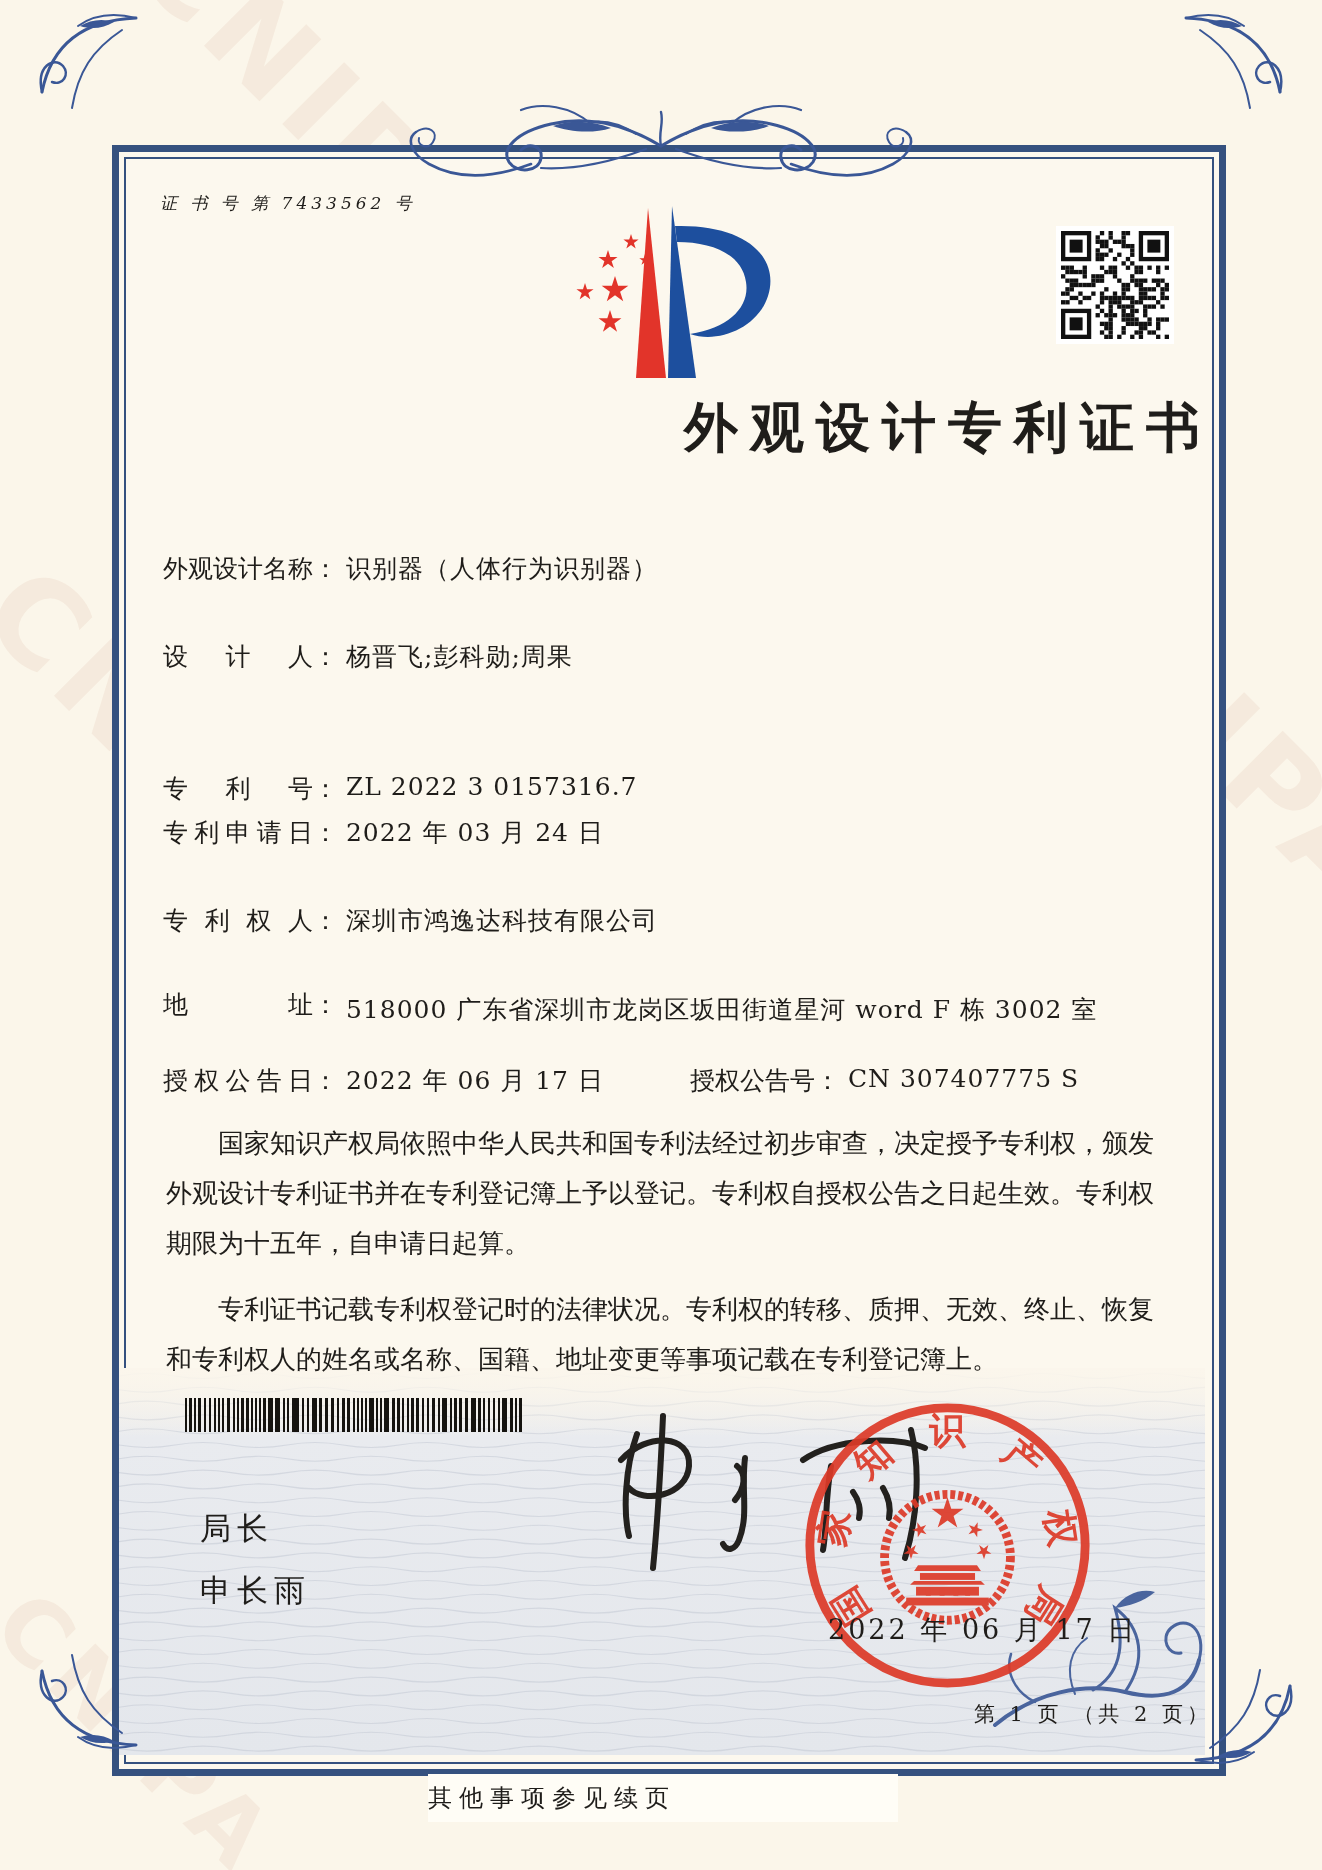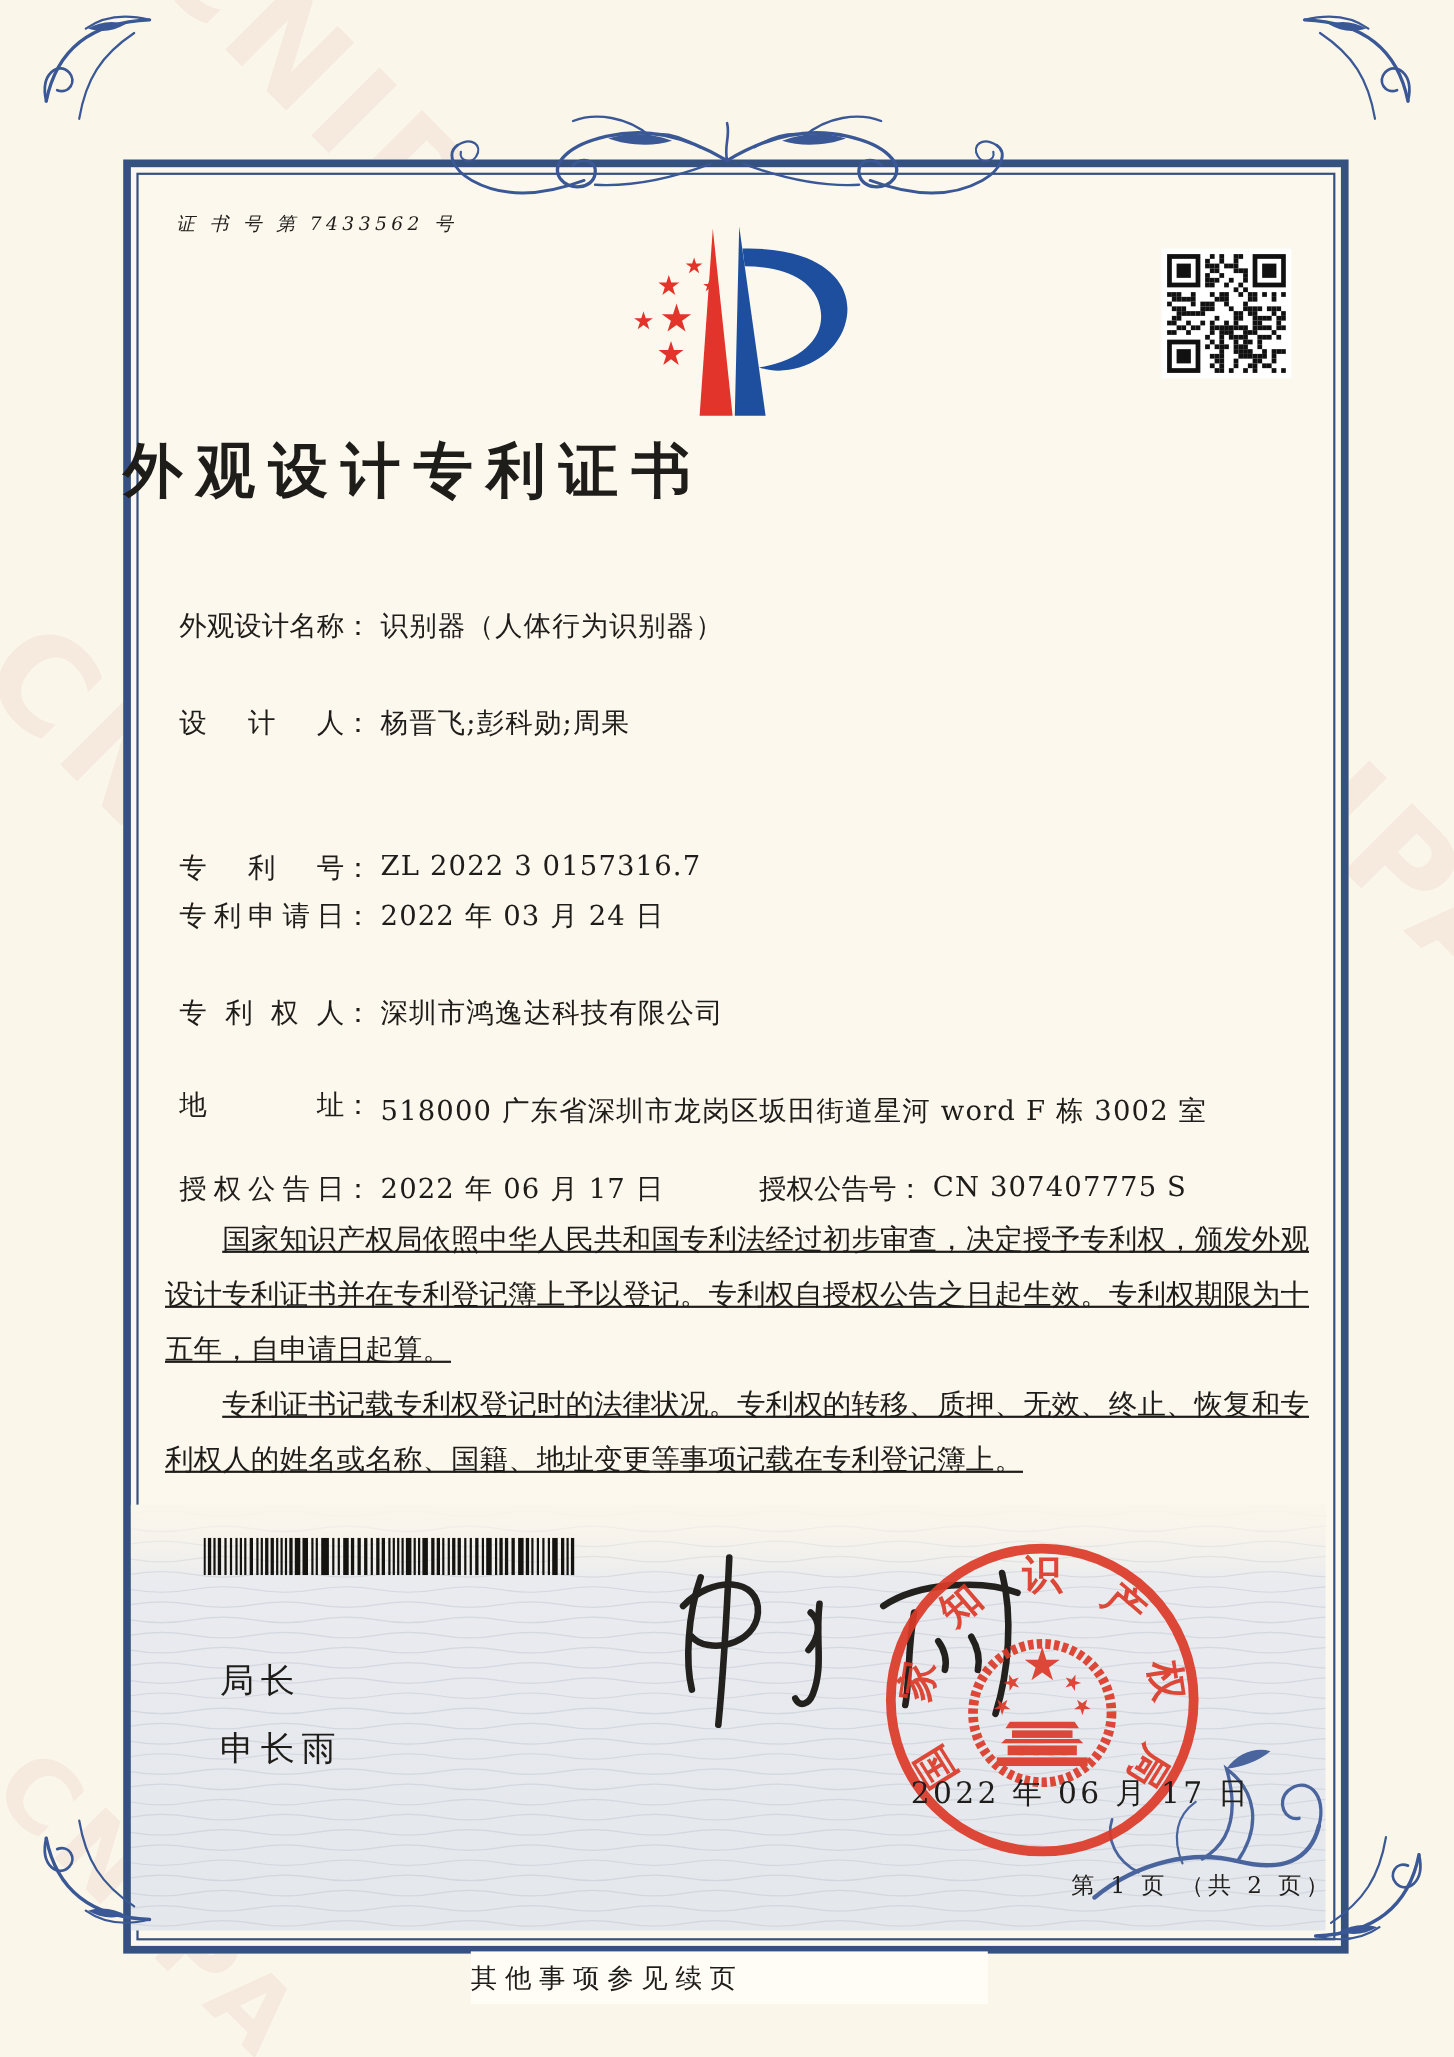--- a/index.html
+++ b/index.html
@@ -8,31 +8,31 @@
   .wm{position:absolute;font-family:"DejaVu Sans","Liberation Sans",sans-serif;font-weight:bold;
       font-size:120px;letter-spacing:10px;color:rgba(216,162,140,0.14);transform:rotate(45deg);
       white-space:nowrap;pointer-events:none;z-index:1;}
   .frame{position:absolute;left:112px;top:145px;width:1100px;height:1617px;
          border:7px solid var(--frame-blue,#35517f);background:#fcf8ee;z-index:2;}
   .frame::after{content:"";position:absolute;inset:5px;border:2px solid var(--frame-blue,#35517f);pointer-events:none;}
   .abs{position:absolute;}
   .cert-no{left:160px;top:192px;font-size:17px;letter-spacing:4px;z-index:5;font-style:italic;}
   .logo{left:552px;top:196px;z-index:5;}
   .qr{left:1056px;top:226px;width:118px;height:118px;background:#fff;padding:5px;box-sizing:border-box;z-index:5;}
-  .title{left:112px;top:392px;width:1100px;text-align:left;font-size:54px;font-weight:bold;
+  .title{left:112px;top:392px;width:1100px;text-align:right;font-size:54px;font-weight:bold;
          letter-spacing:12px;z-index:5;}
   .fields{left:163px;top:552px;width:1040px;z-index:5;font-size:25px;}
   .frow{position:absolute;left:0;white-space:nowrap;}
   .flabel{display:inline-block;width:150px;text-align:justify;text-align-last:justify;vertical-align:top;}
   .fcolon{display:inline-block;vertical-align:top;}
   .fvalue{display:inline-block;vertical-align:top;letter-spacing:1px;}
   .fwrap{white-space:normal;max-width:770px;line-height:44px;}
   .frow2{position:absolute;white-space:nowrap;}
   .body-text{left:150px;top:1102px;width:1040px;font-size:26px;line-height:50px;z-index:5;}
-  .body-text p{margin:0;text-indent:2em;text-decoration:underline;}
+  .body-text p{margin:16px;text-indent:2em;}
   .wavezone{left:119px;top:1368px;width:1086px;height:387px;z-index:3;
             background:linear-gradient(180deg,#f7f3ea 0%,#e9ebef 18%,#e4e7ec 100%);}
   .wavefade{position:absolute;left:0;top:0;width:100%;height:70px;
             background:linear-gradient(180deg,#fbf6ec 0%,rgba(251,246,236,0) 100%);}
   .barcode{left:185px;top:1398px;z-index:6;}
   .director{left:200px;top:1500px;z-index:6;font-family:Liberation Mono, monospace;
             font-size:31px;letter-spacing:6px;line-height:62px;}
   .sig{left:595px;top:1408px;z-index:6;}
   .seal{left:800px;top:1398px;z-index:7;opacity:.92;}
   .seal-date{left:828px;top:1612px;font-size:27px;letter-spacing:3px;z-index:8;white-space:nowrap;}

